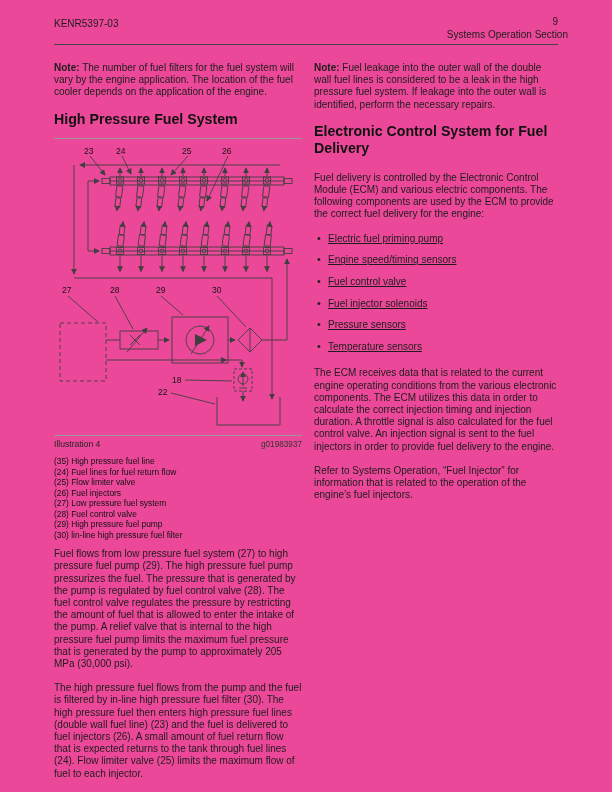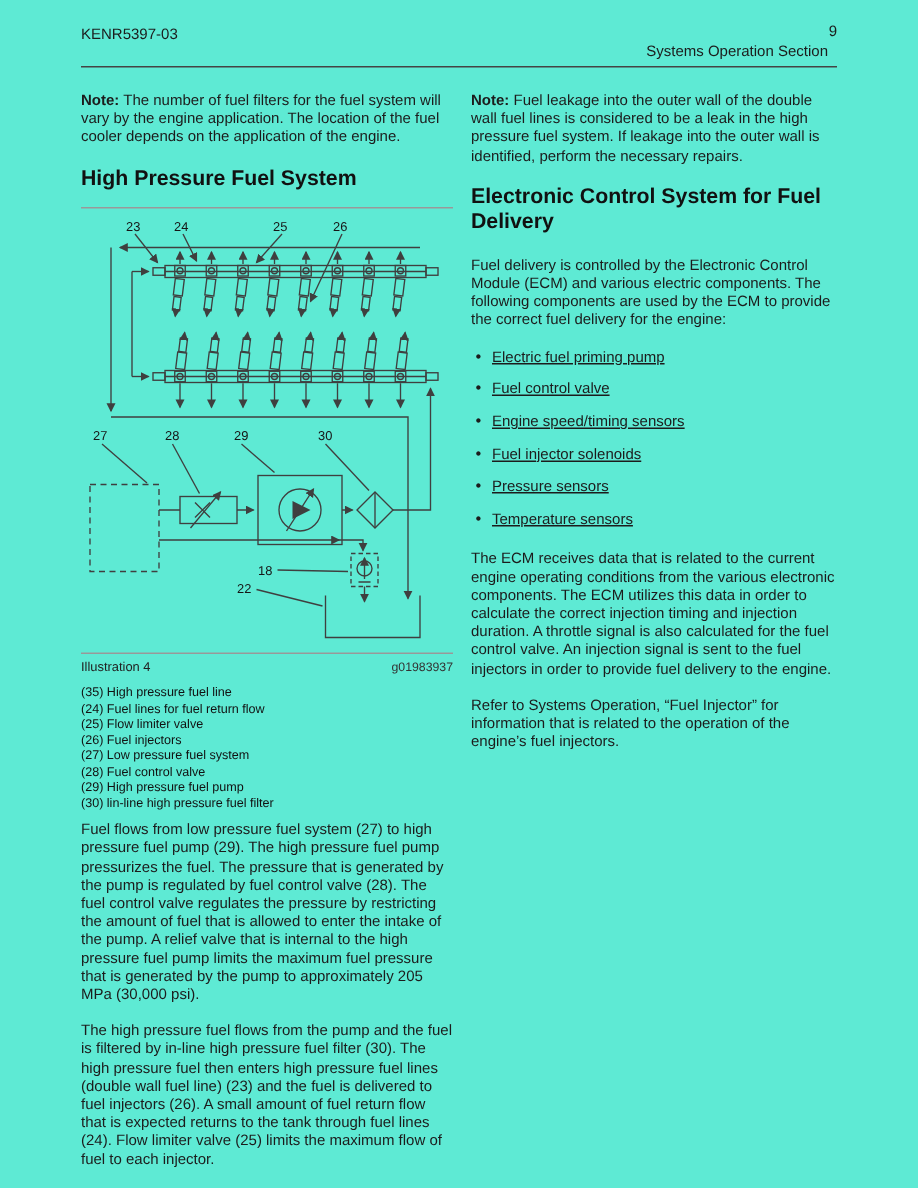--- a/index.html
+++ b/index.html
@@ -1,21 +1,21 @@
 <!DOCTYPE html>
 <html><head>
 <meta charset="utf-8">
 <style>
   html,body{margin:0;padding:0;background:#ffffff;}
-  .page{position:relative;width:612px;height:792px;background:#5eead4;overflow:hidden;
+  .page{position:relative;width:612px;height:792px;background:#ec4899;overflow:hidden;
         font-family:"Liberation Sans", sans-serif;color:#1c1c1c;}
   
   .hdr-left{position:absolute;left:54px;top:18px;font-size:10px;}
   .hdr-page{position:absolute;right:54px;top:16px;font-size:10px;text-align:right;}
-  .hdr-section{position:absolute;right:60px;top:29px;font-size:10px;text-align:right;}
+  .hdr-section{position:absolute;right:44px;top:29px;font-size:10px;text-align:right;}
   .hdr-rule{position:absolute;left:54px;top:44px;width:504px;border-top:1px solid #444;}
   
   .col{position:absolute;top:62px;}
   .col-left{left:54px;width:248px;}
   .col-right{left:314px;width:246px;}
   p{margin:0 0 12px 0;}
   .note,.body{font-size:10px;line-height:12.2px;}
   .note b{font-weight:bold;}
   h1{font-size:14.2px;line-height:17.5px;font-weight:bold;margin:4px 0 10px 0;color:#111;}
   
@@ -202,22 +202,22 @@
 
   <div class="col col-right">
     <p class="note"><b>Note:</b> <span>Fuel leakage into the outer wall of the double wall fuel lines is considered to be a leak in the high pressure fuel system. If leakage into the outer wall is identified, perform the necessary repairs.</span></p>
 
     <h1 style="">Electronic Control System for Fuel Delivery</h1>
 
     <p class="body" style="margin-top:14px;">Fuel delivery is controlled by the Electronic Control Module (ECM) and various electric components. The following components are used by the ECM to provide the correct fuel delivery for the engine:</p>
 
     <ul class="bullets">
       <li>Electric fuel priming pump</li>
+      <li>Engine speed/timing sensors</li>
       <li>Fuel control valve</li>
-      <li>Engine speed/timing sensors</li>
       <li>Fuel injector solenoids</li>
       <li>Pressure sensors</li>
       <li>Temperature sensors</li>
     </ul>
 
     <p class="body">The ECM receives data that is related to the current engine operating conditions from the various electronic components. The ECM utilizes this data in order to calculate the correct injection timing and injection duration. A throttle signal is also calculated for the fuel control valve. An injection signal is sent to the fuel injectors in order to provide fuel delivery to the engine.</p>
     <p class="body">Refer to Systems Operation, “Fuel Injector” for information that is related to the operation of the engine’s fuel injectors.</p>
   </div>
 
 </div>

